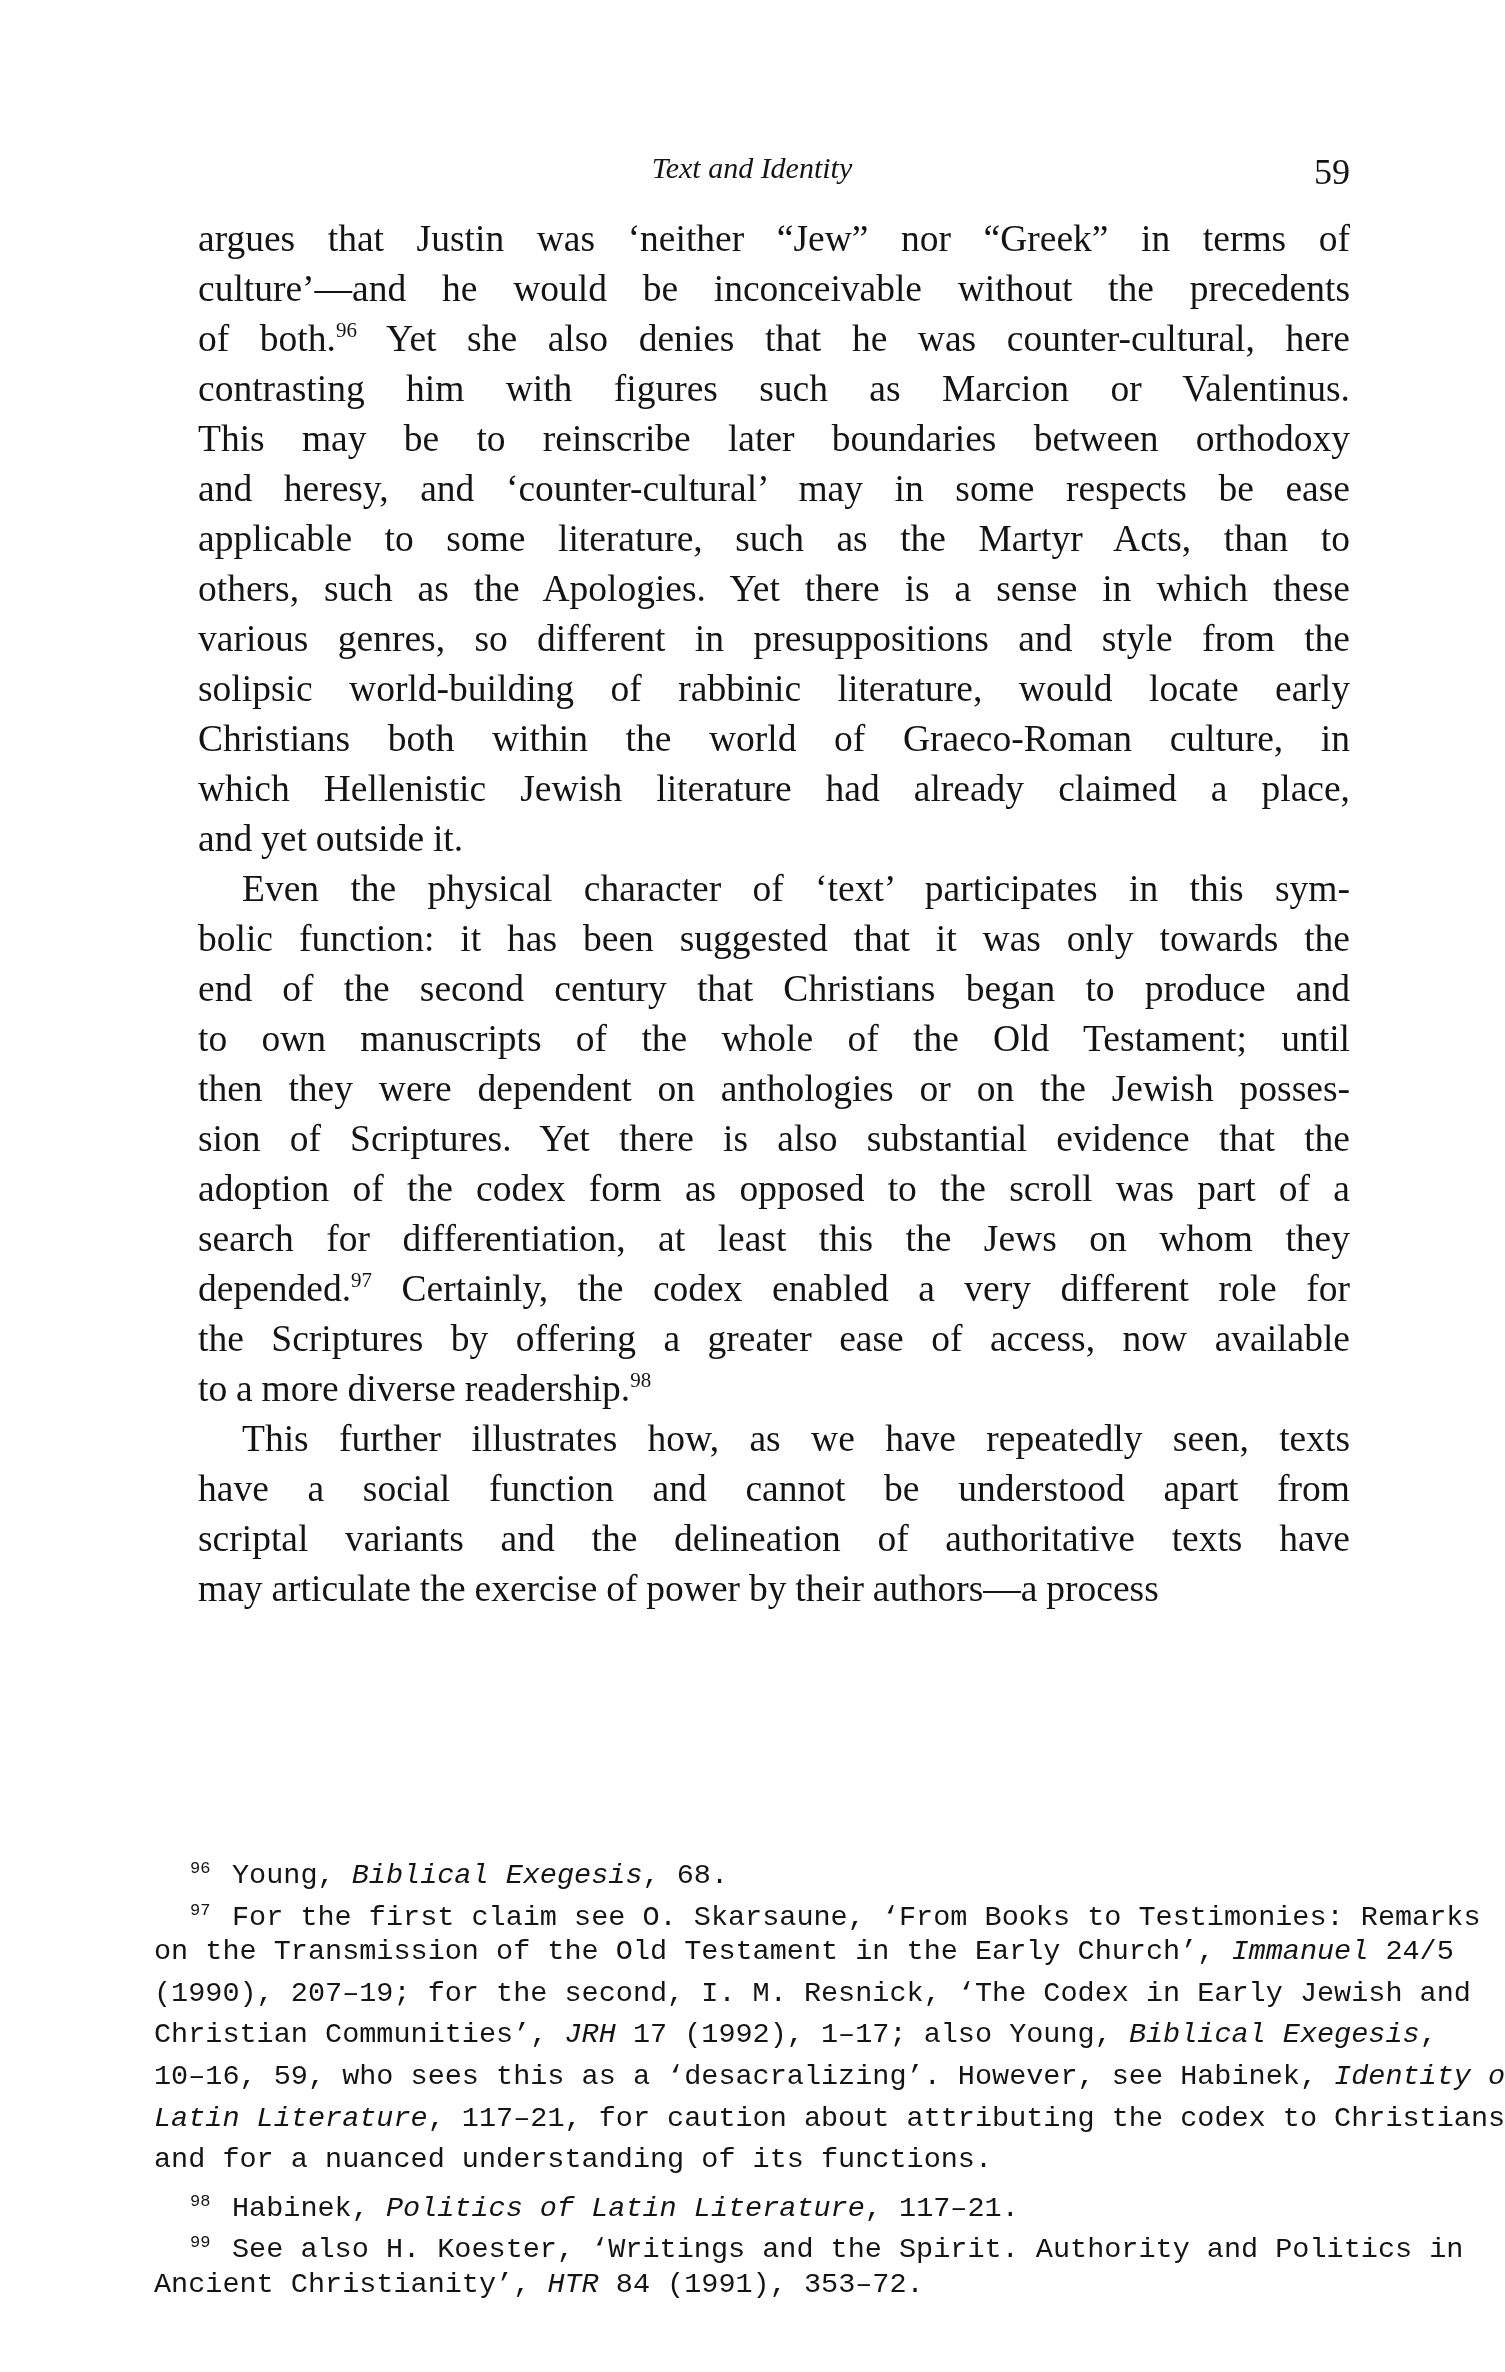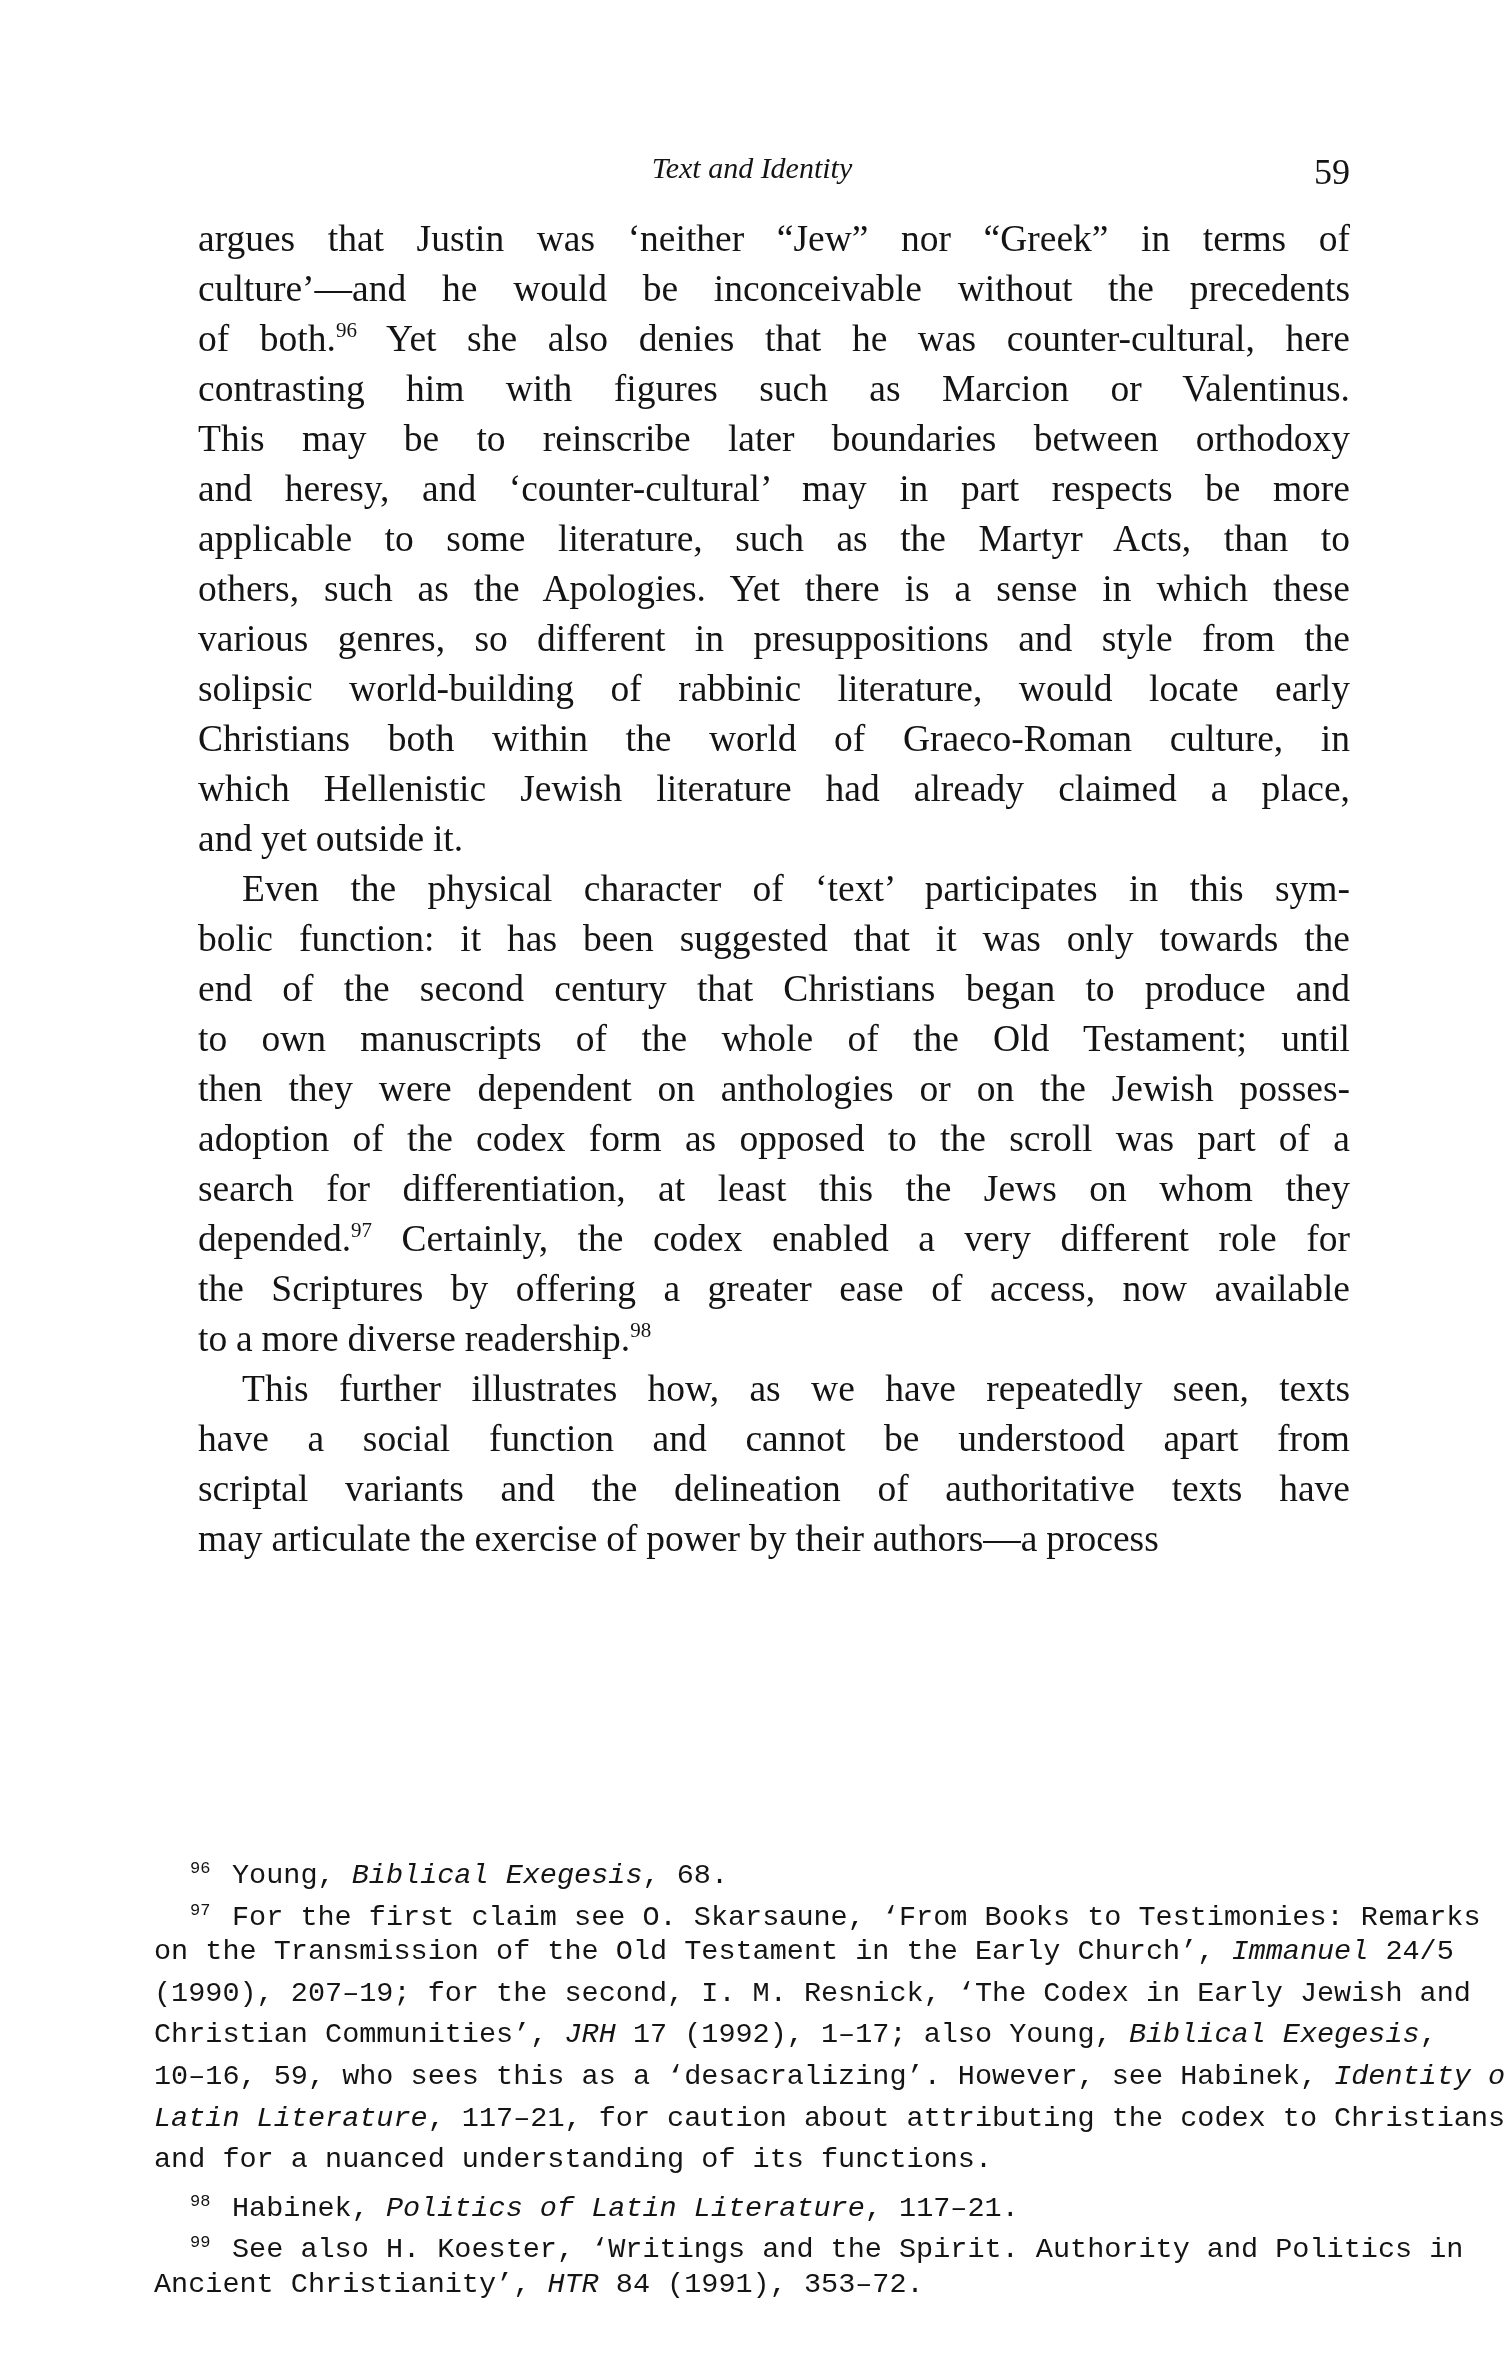--- a/index.html
+++ b/index.html
@@ -33,35 +33,36 @@
     <div class="folio">59</div>
   </div>
 
   <div class="body-text" id="body-text">
       <div>
         <span class="line">argues that Justin was ‘neither “Jew” nor “Greek” in terms of</span>
         <span class="line">culture’—and he would be inconceivable without the precedents</span>
         <span class="line"><span>of both.</span><sup class="ref">96</sup><span> Yet she also denies that he was counter-cultural, here</span></span>
         <span class="line">contrasting him with figures such as Marcion or Valentinus.</span>
         <span class="line">This may be to reinscribe later boundaries between orthodoxy</span>
-        <span class="line">and heresy, and ‘counter-cultural’ may in part respects be more</span>
+        <span class="line">and heresy, and ‘counter-cultural’ may in some respects be ease</span>
         <span class="line">applicable to some literature, such as the Martyr Acts, than to</span>
         <span class="line">others, such as the Apologies. Yet there is a sense in which these</span>
         <span class="line">various genres, so different in presuppositions and style from the</span>
         <span class="line">solipsic world-building of rabbinic literature, would locate early</span>
         <span class="line">Christians both within the world of Graeco-Roman culture, in</span>
         <span class="line">which Hellenistic Jewish literature had already claimed a place,</span>
         <span class="line last">and yet outside it.</span>
       </div>
       <div>
         <span class="line indent">Even the physical character of ‘text’ participates in this sym-</span>
         <span class="line">bolic function: it has been suggested that it was only towards the</span>
         <span class="line">end of the second century that Christians began to produce and</span>
         <span class="line">to own manuscripts of the whole of the Old Testament; until</span>
         <span class="line">then they were dependent on anthologies or on the Jewish posses-</span>
+        <span class="line">sion of Scriptures. Yet there is also substantial evidence that the</span>
         <span class="line">adoption of the codex form as opposed to the scroll was part of a</span>
         <span class="line">search for differentiation, at least this the Jews on whom they</span>
         <span class="line"><span>depended.</span><sup class="ref">97</sup><span> Certainly, the codex enabled a very different role for</span></span>
         <span class="line">the Scriptures by offering a greater ease of access, now available</span>
         <span class="line last"><span>to a more diverse readership.</span><sup class="ref">98</sup><span></span></span>
       </div>
       <div>
         <span class="line indent">This further illustrates how, as we have repeatedly seen, texts</span>
         <span class="line">have a social function and cannot be understood apart from</span>
         <span class="line">scriptal variants and the delineation of authoritative texts have</span>

